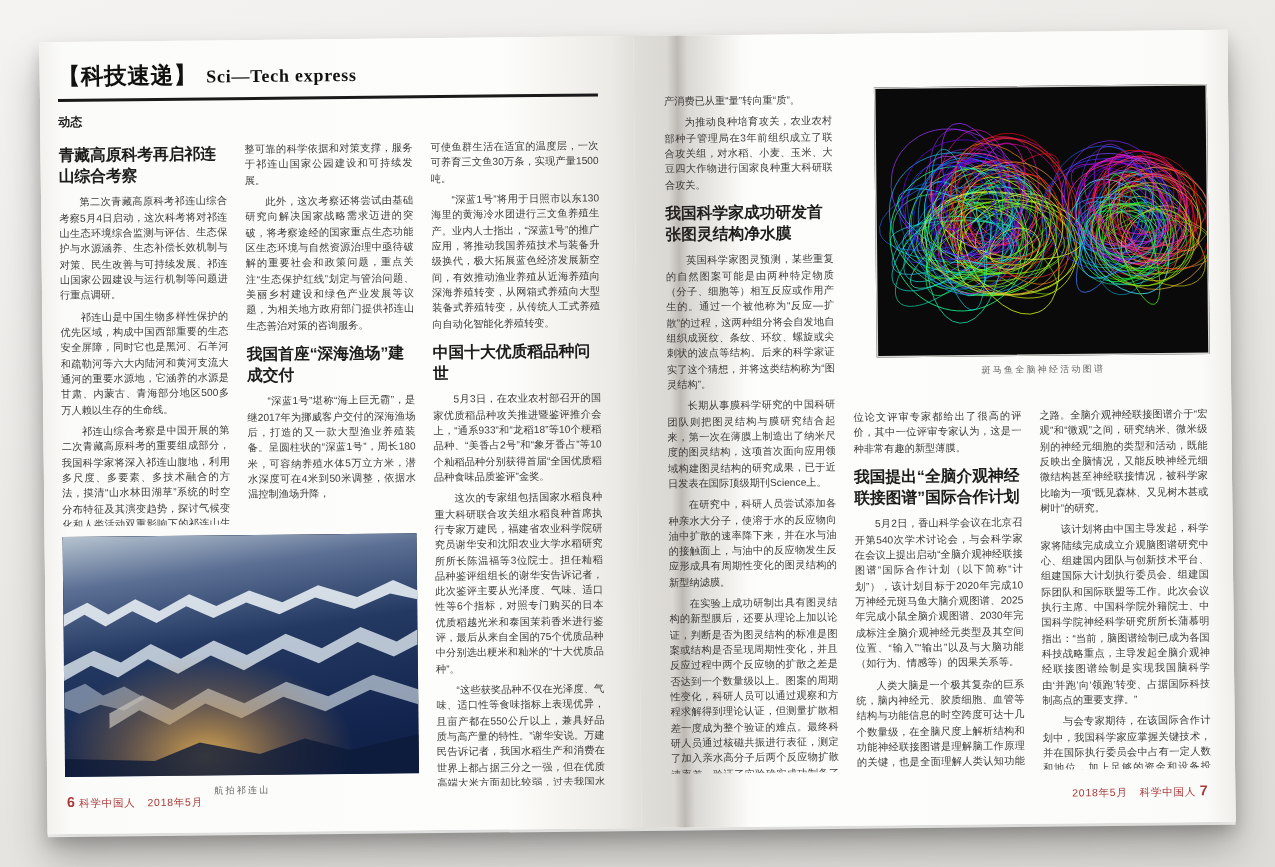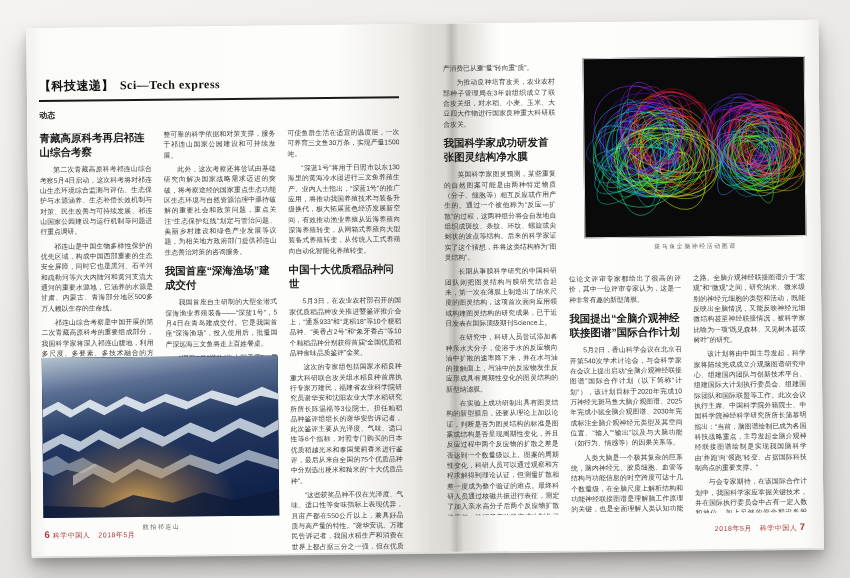--- a/index.html
+++ b/index.html
@@ -17,21 +17,21 @@
   }
   .page{position:relative;width:396px;height:528px;background:#fcfcfa;overflow:hidden;}
   .page-left{background:linear-gradient(to right,#f2f1ee 0%,#fbfbf9 4%,#fdfdfb 78%,#e9e7e2 99%);padding:14px 24px 0 12px;box-sizing:border-box;}
   .page-right{background:linear-gradient(to left,#efeeeb 0%,#fbfbf9 5%,#fdfdfb 80%,#e8e6e1 99%);padding:40px 16px 0 20px;box-sizing:border-box;}
   .gutter{
     position:absolute;left:382px;top:0;width:86px;height:528px;pointer-events:none;
     background:linear-gradient(to right,rgba(60,50,40,0) 0%,rgba(60,50,40,.10) 42%,rgba(60,50,40,.28) 50%,rgba(60,50,40,.12) 58%,rgba(60,50,40,0) 100%);
   }
   
   .hdr-line{display:flex;align-items:baseline;gap:6px;}
-  .hdr-tag{font-size:12px;font-weight:800;color:#111;letter-spacing:.5px;margin-top:36px;}
+  .hdr-tag{font-size:15px;font-weight:800;color:#111;letter-spacing:.5px;}
   .hdr-en{font-size:12px;font-weight:700;color:#111;font-family:"Liberation Serif","DejaVu Serif",serif;letter-spacing:.5px;}
   .hdr-rule{height:2px;background:#1a1a1a;margin-top:5px;}
   .hdr-section{font-size:8px;font-weight:700;color:#222;margin-top:8px;}
   
   .cols{display:flex;gap:12px;margin-top:10px;}
   .col{width:112px;font-size:6.8px;line-height:1.52;color:#3b3b3b;text-align:justify;}
   .col p{margin:0 0 4px;text-indent:2em;}
   .col p.cont{text-indent:0;}
   .pl-col{height:430px;overflow:hidden;}
   .pl-col.clip{height:254px;}
@@ -71,21 +71,20 @@
       <div class="col pl-col clip">
         <h2 class="headline first">青藏高原科考再启祁连山综合考察</h2>
         <p>第二次青藏高原科考祁连山综合考察5月4日启动，这次科考将对祁连山生态环境综合监测与评估、生态保护与水源涵养、生态补偿长效机制与对策、民生改善与可持续发展、祁连山国家公园建设与运行机制等问题进行重点调研。</p>
         <p>祁连山是中国生物多样性保护的优先区域，构成中国西部重要的生态安全屏障，同时它也是黑河、石羊河和疏勒河等六大内陆河和黄河支流大通河的重要水源地，它涵养的水源是甘肃、内蒙古、青海部分地区500多万人赖以生存的生命线。</p>
         <p>祁连山综合考察是中国开展的第二次青藏高原科考的重要组成部分，我国科学家将深入祁连山腹地，利用多尺度、多要素、多技术融合的方法，摸清“山水林田湖草”系统的时空分布特征及其演变趋势，探讨气候变化和人类活动双重影响下的祁连山生态水文过程，评估不同生态系统的水源涵养能力，提出适应气候变化的祁连山水资源合理利用和生态善治的调控对策，为祁连山“山水林田湖草”系统优化配置提供完</p>
       </div>
       <div class="col pl-col clip">
         <p class="cont">整可靠的科学依据和对策支撑，服务于祁连山国家公园建设和可持续发展。</p>
         <p>此外，这次考察还将尝试由基础研究向解决国家战略需求迈进的突破，将考察途经的国家重点生态功能区生态环境与自然资源治理中亟待破解的重要社会和政策问题，重点关注“生态保护红线”划定与管治问题、美丽乡村建设和绿色产业发展等议题，为相关地方政府部门提供祁连山生态善治对策的咨询服务。</p>
         <h2 class="headline">我国首座“深海渔场”建成交付</h2>
-        <p>我国首座自主研制的大型全潜式深海渔业养殖装备——“深蓝1号”，5月4日在青岛建成交付。它是我国首座“深海渔场”，投入使用后，批量国产深远海三文鱼将走上百姓餐桌。</p>
         <p>“深蓝1号”堪称“海上巨无霸”，是继2017年为挪威客户交付的深海渔场后，打造的又一款大型渔业养殖装备。呈圆柱状的“深蓝1号”，周长180米，可容纳养殖水体5万立方米，潜水深度可在4米到50米调整，依据水温控制渔场升降，</p>
       </div>
       <div class="col pl-col">
         <p class="cont">可使鱼群生活在适宜的温度层，一次可养育三文鱼30万条，实现产量1500吨。</p>
         <p>“深蓝1号”将用于日照市以东130海里的黄海冷水团进行三文鱼养殖生产。业内人士指出，“深蓝1号”的推广应用，将推动我国养殖技术与装备升级换代，极大拓展蓝色经济发展新空间，有效推动渔业养殖从近海养殖向深海养殖转变，从网箱式养殖向大型装备式养殖转变，从传统人工式养殖向自动化智能化养殖转变。</p>
         <h2 class="headline">中国十大优质稻品种问世</h2>
         <p>5月3日，在农业农村部召开的国家优质稻品种攻关推进暨鉴评推介会上，“通系933”和“龙稻18”等10个粳稻品种、“美香占2号”和“象牙香占”等10个籼稻品种分别获得首届“全国优质稻品种食味品质鉴评”金奖。</p>
         <p>这次的专家组包括国家水稻良种重大科研联合攻关组水稻良种首席执行专家万建民，福建省农业科学院研究员谢华安和沈阳农业大学水稻研究所所长陈温福等3位院士。担任籼稻品种鉴评组组长的谢华安告诉记者，此次鉴评主要从光泽度、气味、适口性等6个指标，对照专门购买的日本优质稻越光米和泰国茉莉香米进行鉴评，最后从来自全国的75个优质品种中分别选出粳米和籼米的“十大优质品种”。</p>
         <p>“这些获奖品种不仅在光泽度、气味、适口性等食味指标上表现优异，且亩产都在550公斤以上，兼具好品质与高产量的特性。”谢华安说。万建民告诉记者，我国水稻生产和消费在世界上都占据三分之一强，但在优质高端大米方面却比较弱，过去我国水稻研究的首要目标是高产、解决温饱，但现在随着人民生活水平提高，消费需求已从“要吃饱”转为“要吃好”，与此同时，国家粮食产量稳定在高位上，因此水稻生</p>
       </div>

